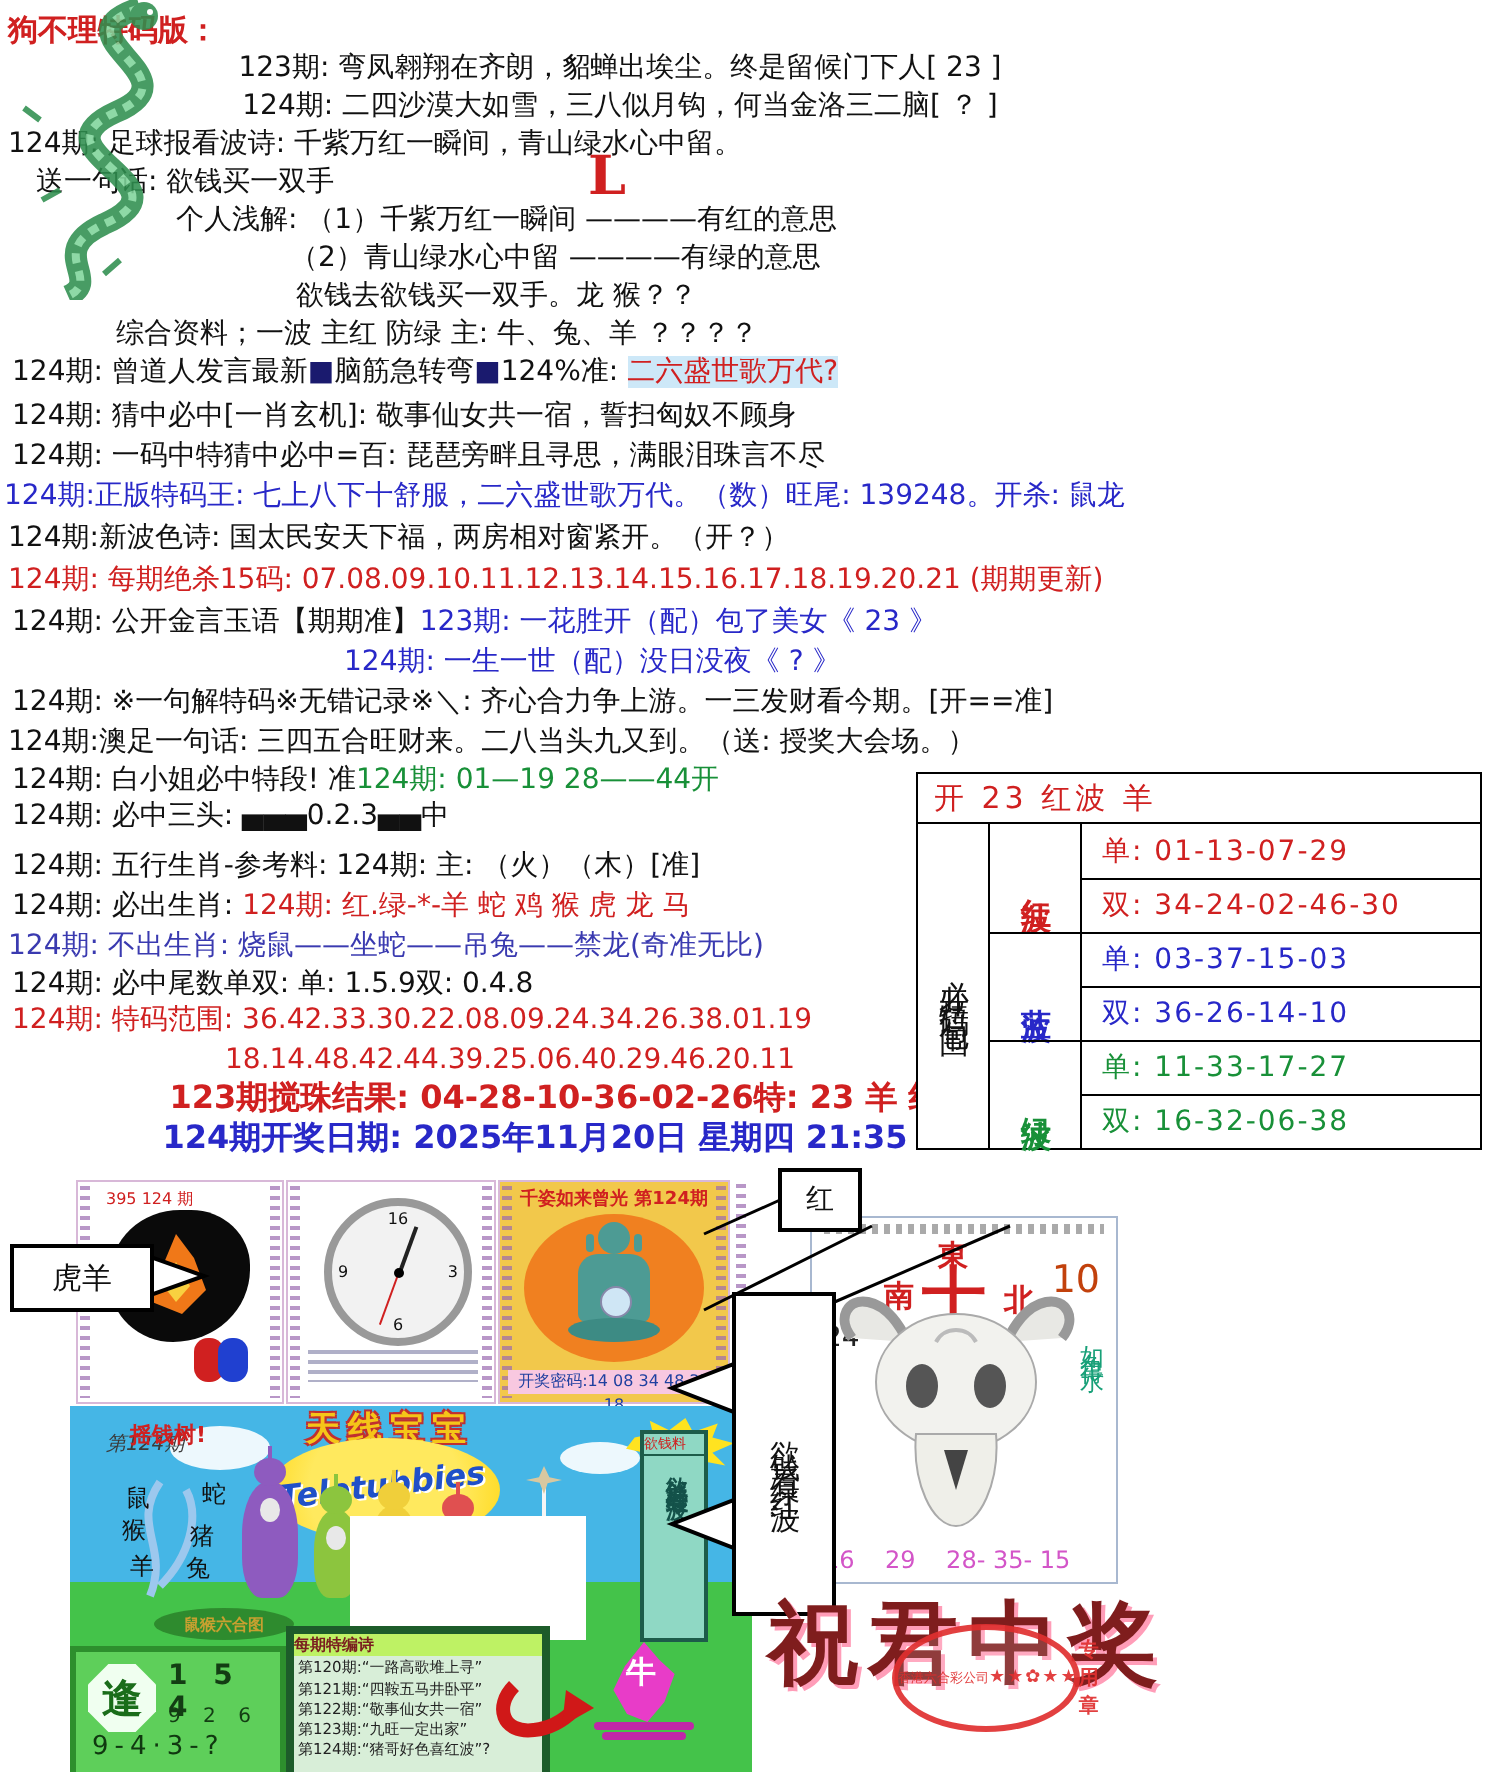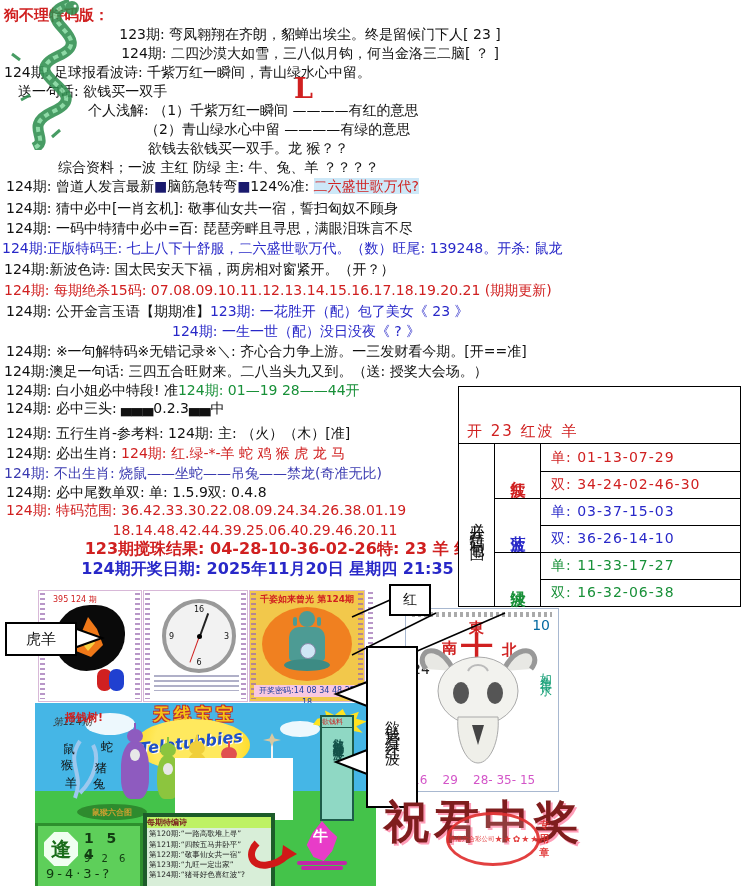--- a/index.html
+++ b/index.html
@@ -9,21 +9,21 @@
   .ln{position:absolute;white-space:nowrap;font-size:14px;line-height:18px;z-index:1;}
   .red{color:#d02020}.blue{color:#2828c8}.green{color:#189038}.purple{color:#3a3ab0}
   .bold{font-weight:bold}
   .hl{background:#cde8f8}
   .sq{color:#1a1a6e}
   .ctr{text-align:center}
   
   .wtable{position:absolute;left:458px;top:386px;width:281px;background:#fff;z-index:3;
           border:1px solid #000;font-size:14px;}
   .wt-head{height:24px;line-height:24px;padding-left:8px;color:#d02020;font-size:15px;
-           border-bottom:1px solid #000;letter-spacing:2px;margin-top:32px;}
+           border-bottom:1px solid #000;letter-spacing:2px;}
   .wt-grid{display:grid;grid-template-columns:36px 46px 1fr;grid-auto-rows:27px;}
   .wt-cell{border-top:1px solid #000;display:flex;align-items:center;}
   .wt-side{grid-row:1 / span 6;border-top:none;border-right:1px solid #000;justify-content:center;
            writing-mode:vertical-rl;text-orientation:upright;font-size:15px;letter-spacing:5px;}
   .wt-wave{grid-column:2;border-right:1px solid #000;justify-content:center;
            writing-mode:vertical-rl;text-orientation:upright;font-size:15px;letter-spacing:2px;font-weight:bold;}
   .wt-val{grid-column:3;padding-left:10px;letter-spacing:1px;}
   .r1{grid-row:1 / span 2}.r3{grid-row:3 / span 2}.r5{grid-row:5 / span 2}
   .nt{border-top:none}
   
@@ -275,21 +275,21 @@
   </div>
 
   <div id="skull">
     <div style="position:absolute;left:6px;top:3px;right:6px;height:5px;
                 background:repeating-linear-gradient(to right,#aaa 0 3px,transparent 3px 6px)"></div>
     <div style="position:absolute;left:63px;top:10px;font-size:15px;color:#d02020;font-weight:bold">東</div>
     <div style="position:absolute;left:36px;top:30px;font-size:15px;color:#d02020;font-weight:bold">南</div>
     <div style="position:absolute;left:55px;top:18px;font-size:32px;color:#d02020;font-weight:bold">十</div>
     <div style="position:absolute;left:96px;top:32px;font-size:15px;color:#d02020;font-weight:bold">北</div>
     <div style="position:absolute;left:62px;top:50px;font-size:15px;color:#d02020;font-weight:bold">西</div>
-    <div style="position:absolute;right:8px;top:8px;font-size:14px;color:#0369a1">10</div>
+    <div style="position:absolute;right:8px;top:20px;font-size:19px;color:#c2410c">10</div>
     <div style="position:absolute;left:6px;top:52px;font-size:14px;color:#222">24</div>
     <div class="vtext" style="position:absolute;right:4px;top:54px;font-size:12px;color:#18a078;letter-spacing:4px">如鱼得水</div>
     <svg style="position:absolute;left:10px;top:32px" width="125" height="128" viewBox="0 0 125 128">
       <path d="M10,28 C2,18 8,8 18,10 C28,12 34,22 38,30 M115,28 C123,18 117,8 107,10 C97,12 91,22 87,30" stroke="#999" stroke-width="5" fill="#e8e8e4"></path>
       <ellipse cx="62" cy="50" rx="40" ry="34" fill="#f2f2ee" stroke="#aaa"></ellipse>
       <path d="M42,76 C40,100 50,122 62,122 C74,122 84,100 82,76 Z" fill="#efefe9" stroke="#aaa"></path>
       <ellipse cx="45" cy="52" rx="8" ry="11" fill="#555"></ellipse>
       <ellipse cx="79" cy="52" rx="8" ry="11" fill="#555"></ellipse>
       <path d="M56,84 L68,84 L62,104 Z" fill="#444"></path>
       <path d="M52,30 C56,22 68,22 72,30" stroke="#bbb" stroke-width="2" fill="none"></path>

